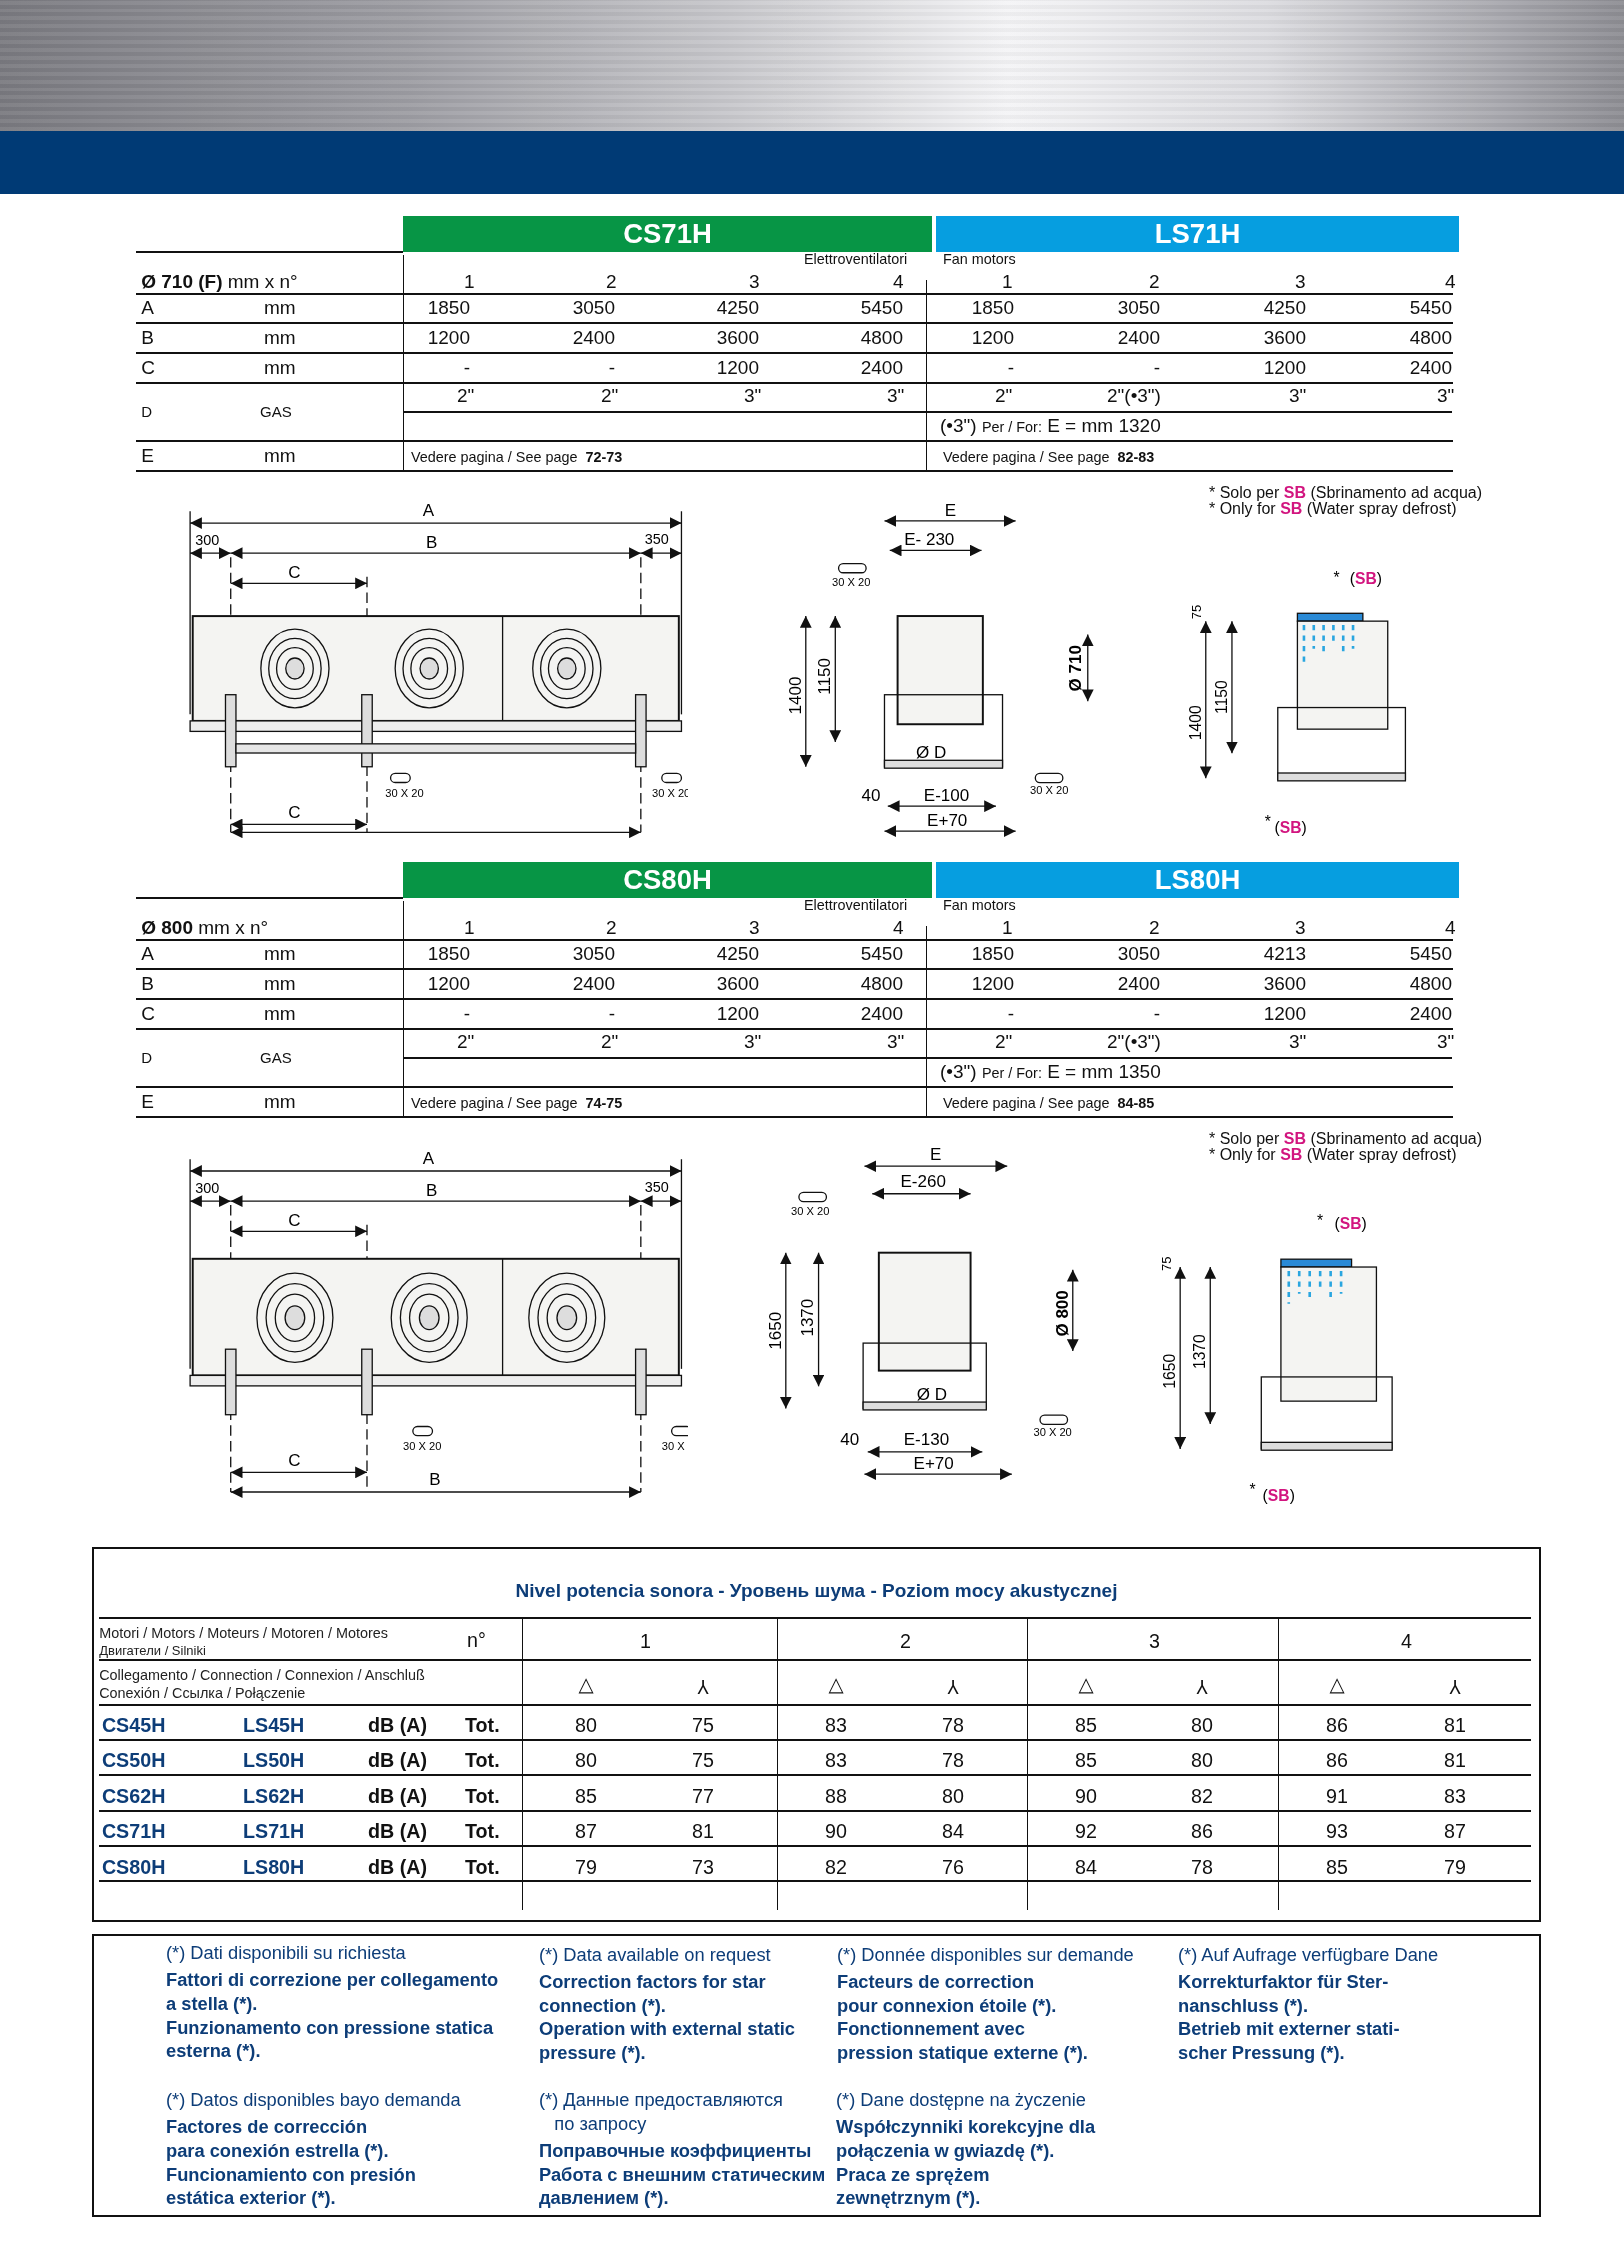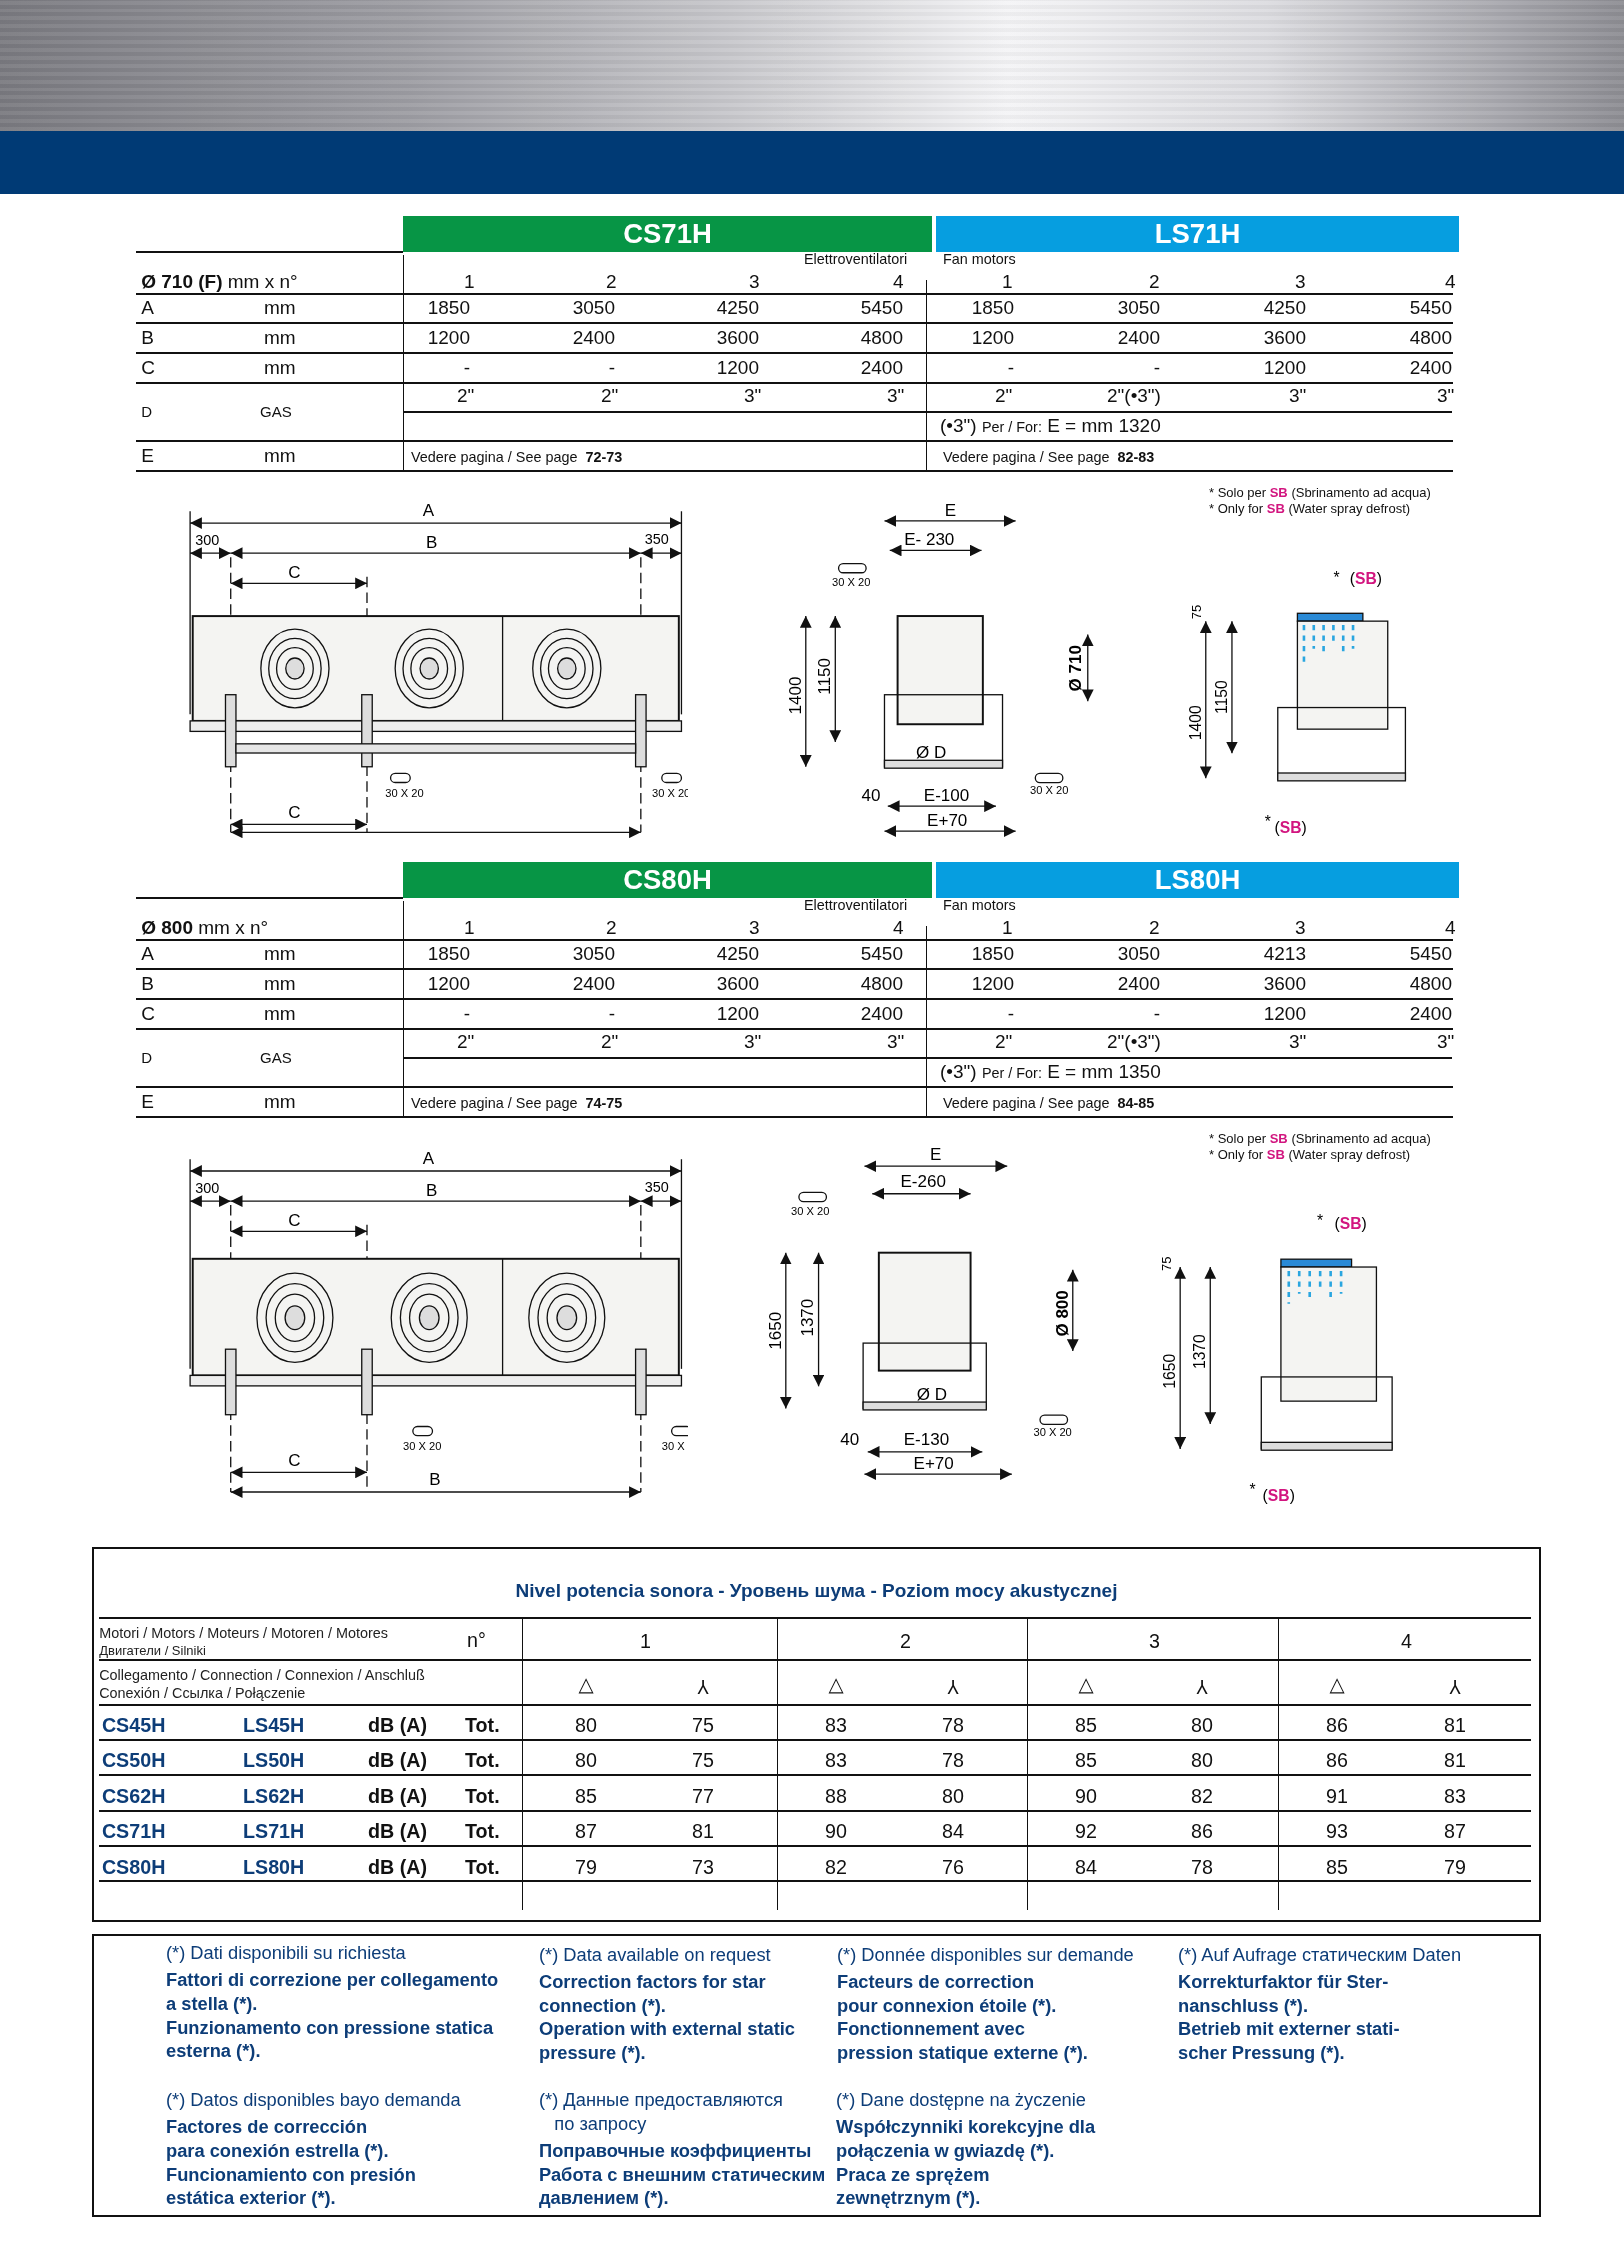--- a/index.html
+++ b/index.html
@@ -18,21 +18,21 @@
   .spec .line { position: absolute; height: 2px; background: #111; }
   .spec .vline { position: absolute; width: 1.3px; background: #111; }
   .spec .cell { position: absolute; white-space: nowrap; }
   .spec .small { font-size: 14.4px; }
   .spec .tiny { font-size: 15px; }
   .num { text-align: right; }
 
   .drawing { position: absolute; }
   .drawing svg { display: block; }
 
-  .note { position: absolute; font-size: 13px; line-height: 15.7px; white-space: nowrap; }
+  .note { position: absolute; font-size: 16px; line-height: 15.7px; white-space: nowrap; }
   .magenta { color: #d2157f; font-weight: bold; }
 
   
   .sound { position: absolute; left: 92px; top: 1547px; width: 1449px; height: 375px; border: 2px solid #111; }
   .sound .title { position: absolute; left: 0; width: 100%; text-align: center; color: #0d3d78; font-weight: bold; font-size: 19px; }
   .sound .ln { position: absolute; height: 2px; background: #111; }
   .sound .vl { position: absolute; width: 1.3px; background: #111; }
   .sound .c { position: absolute; white-space: nowrap; }
   .sound .lab { font-size: 14.4px; color: #222; }
   .sound .model { color: #0d3d78; font-weight: bold; font-size: 19.7px; }
@@ -565,21 +565,21 @@
 pressure (*).</div>
   </div>
   <div class="col" style="left:743px; top:6.6px;">
     <div class="h">(*) Donnée disponibles sur demande</div>
     <div class="body">Facteurs de correction
 pour connexion étoile (*).
 Fonctionnement avec
 pression statique externe (*).</div>
   </div>
   <div class="col" style="left:1084px; top:6.6px;">
-    <div class="h">(*) Auf Aufrage статическим Daten</div>
+    <div class="h">(*) Auf Aufrage verfügbare Dane</div>
     <div class="body">Korrekturfaktor für Ster-
 nanschluss (*).
 Betrieb mit externer stati-
 scher Pressung (*).</div>
   </div>
   <div class="col" style="left:72px; top:152px;">
     <div class="h">(*) Datos disponibles bayo demanda</div>
     <div class="body">Factores de corrección
 para conexión estrella (*).
 Funcionamiento con presión

